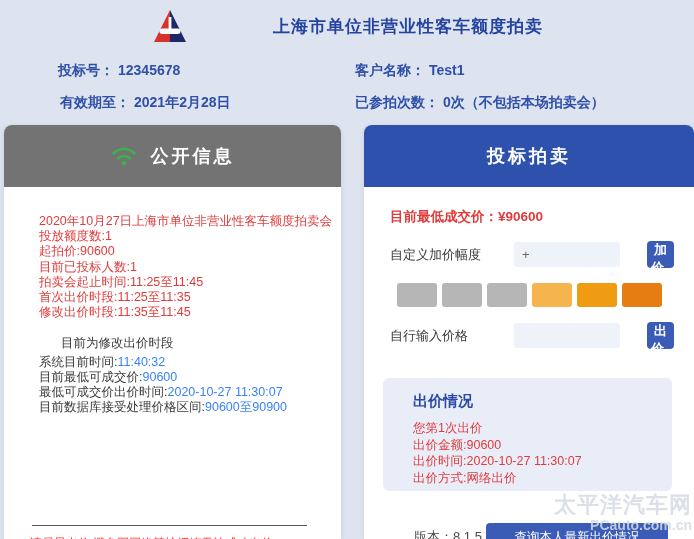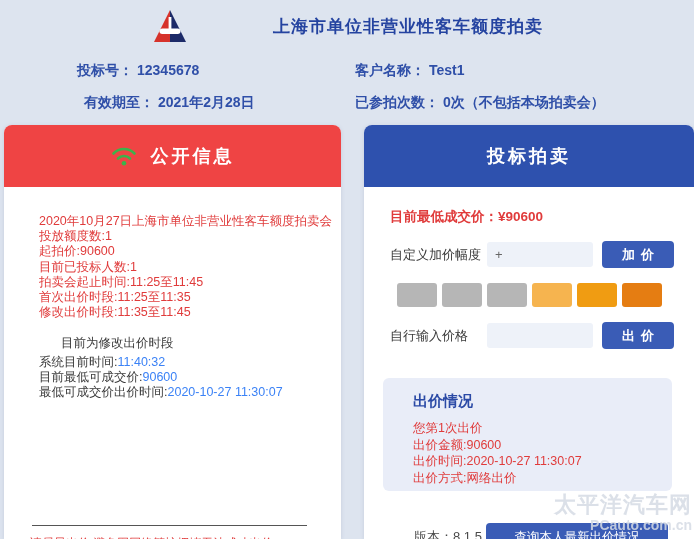--- a/index.html
+++ b/index.html
@@ -14,52 +14,52 @@
 
   
   .top-header { position:absolute; top:0; left:0; width:100%; height:52px;
     display:flex; align-items:center; justify-content:center; gap:84px; }
   .logo { width:38px; height:36px; flex:0 0 auto; }
   .app-title { font-size:17px; font-weight:bold; color:#2443a0; letter-spacing:1px; }
 
   
   .info-item { position:absolute; font-size:14px; font-weight:bold; color:#2f4fa8; white-space:nowrap; }
   .info-item .lbl { margin-right:4px; }
-  #info-bidno   { top:62px;  left:77px; }
+  #info-bidno   { top:62px;  left:58px; }
   #info-cust    { top:62px;  left:355px; }
-  #info-valid   { top:94px;  left:84px; }
+  #info-valid   { top:94px;  left:60px; }
   #info-times   { top:94px;  left:355px; }
 
   
   .panel { position:absolute; top:125px; bottom:0; background:#ffffff;
     border-radius:8px 8px 0 0; box-shadow:0 1px 4px rgba(60,80,130,0.15); }
   .panel-left  { left:4px;  width:337px; }
   .panel-right { left:364px; width:330px; }
   .panel-header { height:62px; border-radius:8px 8px 0 0; display:flex;
     align-items:center; justify-content:center; gap:14px;
     color:#ffffff; font-size:18px; font-weight:bold; letter-spacing:3px; }
-  .panel-left  .panel-header { background:#ef4444; }
+  .panel-left  .panel-header { background:#737373; }
   .panel-right .panel-header { background:#2e51ae; }
 
   
   .left-body { position:relative; height:calc(100% - 62px); font-size:12.5px; }
   .red-block { margin:27px 18px 0 35px; color:#e03b3b; line-height:15.2px; }
   .red-block div { white-space:nowrap; }
   .phase-line { margin:16px 18px 0 57px; color:#3a3a3a; line-height:15.2px; }
   .status-block { margin:3px 18px 0 35px; line-height:15.2px; }
   .status-line .lbl { color:#3a3a3a; }
   .status-line .val { color:#3b82f6;margin-top:8px; }
   .left-divider { position:absolute; left:28px; right:34px; bottom:40px;
     border-top:1.5px solid #555; }
   .left-warning { position:absolute; left:26px; bottom:14px; color:#e03b3b; font-size:12px; white-space:nowrap; }
 
   
   .right-body { position:relative; height:calc(100% - 62px); font-size:13px; color:#3a3a3a; }
   .price-line { margin:21px 0 0 26px; color:#e03b3b; font-size:13.5px; font-weight:bold; }
-  .ctrl-row { display:flex; align-items:center; margin:15px 20px 0 26px; }
+  .ctrl-row { display:flex; align-items:center; margin:15px 20px 0 26px;gap:27px; }
   .ctrl-row .ctrl-label { width:97px; flex:0 0 auto; font-size:13px; }
   .ctrl-input { width:106px; height:25px; background:#eef2f9; border:none; border-radius:3px;
     font-size:13px; color:#666; padding:0 8px; font-family:inherit; outline:none; flex:0 0 auto; }
   .ctrl-btn { margin-left:auto; width:72px; height:27px; background:#3a5cb6; color:#fff;
     border:none; border-radius:4px; font-size:13px; font-weight:bold; letter-spacing:6px;
     text-indent:6px; cursor:pointer; font-family:inherit; }
   .stepper-row { display:flex; gap:5px; margin:15px 20px 0 33px; }
   .stepper-btn { width:40px; height:24px; border:none; border-radius:3px; color:#fff;
     font-size:12px; cursor:pointer; font-family:inherit; }
   .bid-status-box { margin:29px 22px 0 19px; height:113px; background:#e9edf8;
@@ -131,20 +131,23 @@
 
       <div class="status-line">
           <span class="lbl">系统目前时间:</span><span class="val">11:40:32</span>
         </div>
           <div class="status-line">
           <span class="lbl">目前最低可成交价:</span><span class="val">90600</span>
         </div>
           <div class="status-line">
           <span class="lbl">最低可成交价出价时间:</span><span class="val">2020-10-27 11:30:07</span>
         </div>
+          <div class="status-line">
+          <span class="lbl">目前数据库接受处理价格区间:</span><span class="val">90600至90900</span>
+        </div>
         </div>
       <div class="left-divider"></div>
       <div class="left-warning">请尽早出价,避免因网络繁忙拥堵无法成功出价</div>
     </div>
   </div>
 
   <div class="panel panel-right">
     <div class="panel-header">
       <span>投标拍卖</span>
     </div>

